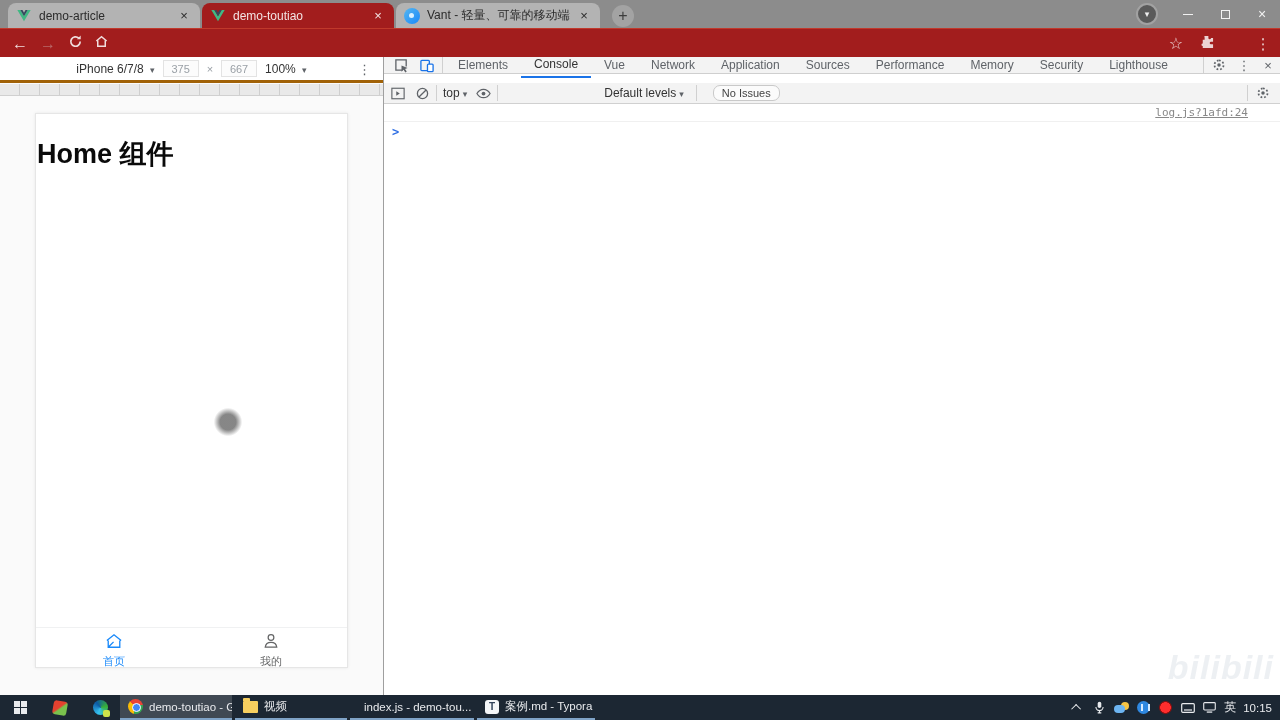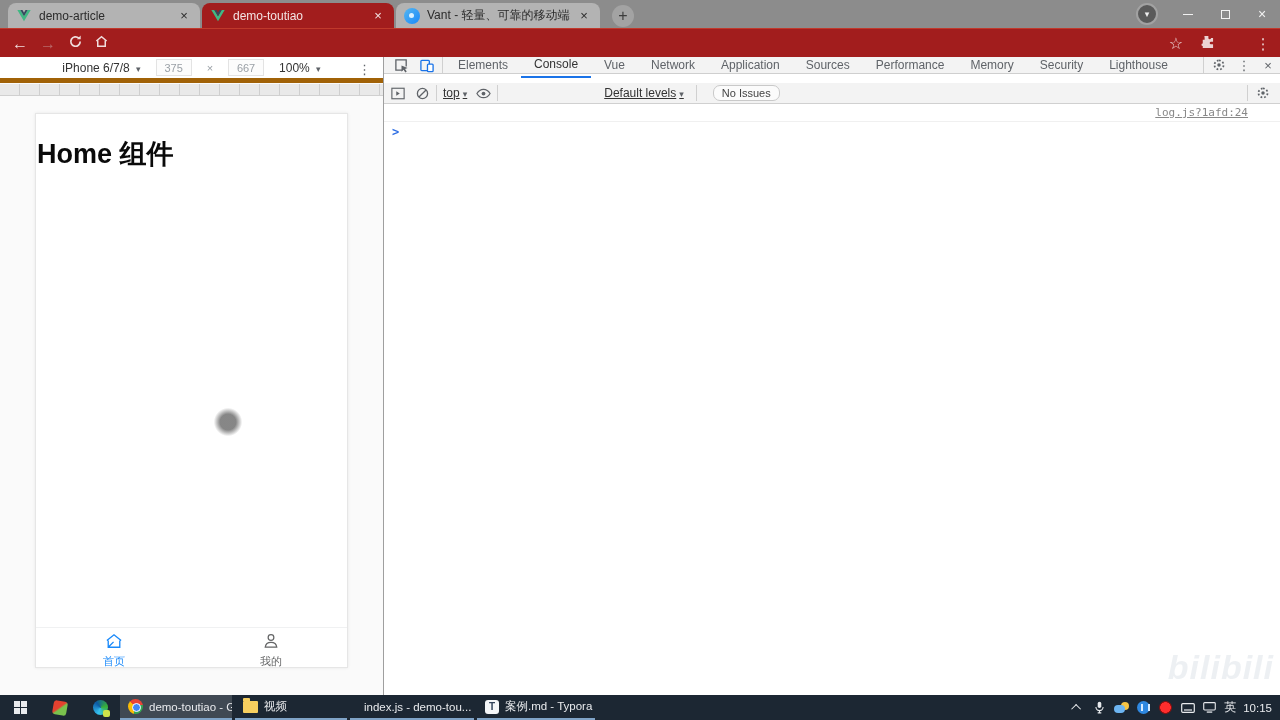--- a/index.html
+++ b/index.html
@@ -25,21 +25,21 @@
   .navic { position:absolute; top:5px; width:20px; height:20px; color:#f0dddd; font-size:15px; text-align:center; line-height:19px; }
   .urlbar { position:absolute; left:100px; top:33px; width:1060px; height:19px; border-radius:10px; background:#8a1515; display:flex; align-items:center; padding:0 10px; }
   .urlbar .host { color:#fbf4f4; font-size:12px; }
   .urlbar .rest { color:#d9a2a2; font-size:12px; }
   .right-ic { position:absolute; top:5px; width:20px; height:20px; color:#ecd3d3; text-align:center; font-size:14px; line-height:19px; }
   .avatar { position:absolute; left:1224px; top:31px; width:22px; height:22px; border-radius:50%; background:radial-gradient(circle at 50% 38%, #8a6e52 0 30%, #33322f 32% 100%); }
   .annot-circle { position:absolute; left:1249px; top:31px; width:25px; height:25px; border:3px solid #3f51c9; border-radius:50%; }
 
   
   .left-pane { position:absolute; left:0; top:57px; width:384px; height:638px; background:#fafafa; border-right:1px solid #9f9f9f; }
-  .dev-toolbar { position:absolute; left:0; top:0; width:100%; height:26px; background:#fff; border-bottom:5px solid #a16207; display:flex; align-items:center; justify-content:center; font-size:12px; color:#333; gap:15px; }
+  .dev-toolbar { position:absolute; left:0; top:0; width:100%; height:26px; background:#fff; border-bottom:3px solid #a16207; display:flex; align-items:center; justify-content:center; font-size:12px; color:#333; gap:8px; }
   .dev-toolbar .dim { width:36px; height:17px; border:1px solid #e3e3e3; background:#fcfcfc; color:#9aa0a6; text-align:center; line-height:16px; font-size:11px; }
   .dev-toolbar .x { color:#9aa0a6; font-size:11px; }
   .dev-kebab { position:absolute; right:12px; top:5px; color:#5f6368; font-size:13px; }
   .ruler { position:absolute; left:0; top:27px; width:100%; height:12px; background:repeating-linear-gradient(90deg,#e9e9e9 0 19px,#cfcfcf 19px 20px); border-bottom:1px solid #d0d0d0; }
   .viewport { position:absolute; left:35px; top:56px; width:313px; height:555px; background:#fff; border:1px solid #e6e6e6; box-shadow:0 0 3px rgba(0,0,0,.08); }
   .vp-heading { margin:22px 0 0 1px; font-size:27px; font-weight:bold; color:#0a0a0a; font-family:"Liberation Sans", sans-serif; }
   .touch-dot { position:absolute; left:178px; top:294px; width:28px; height:28px; background:radial-gradient(circle, rgba(128,128,128,.95) 0 40%, rgba(128,128,128,0) 72%); }
   .tabbar { position:absolute; left:0; bottom:0; width:100%; height:40px; border-top:1px solid #f0f1f2; display:flex; }
   .tabbar-item { position:absolute; width:60px; text-align:center; }
   .tabbar-item .lbl { display:block; font-size:11px; margin-top:1px; }
@@ -51,21 +51,21 @@
   .dt-tabs { position:absolute; left:0; top:0; width:100%; height:17px; background:#f3f3f3; border-bottom:1px solid #cfcfcf; display:flex; align-items:center; }
   .dt-ic { width:26px; height:25px; display:flex; align-items:center; justify-content:center; }
   .dt-sep { width:1px; height:16px; background:#d0d0d0; margin:0 2px; }
   .dt-tab { padding:0 13px; height:25px; line-height:25px; font-size:12px; color:#5f6368; white-space:nowrap; }
   .dt-tab.active { color:#333; border-bottom:2px solid #1a73e8; line-height:23px;text-align:center; }
   .dt-right { margin-left:auto; display:flex; align-items:center; }
   .dt-right .glyph { width:24px; text-align:center; color:#5f6368; font-size:13px; }
 
   .con-toolbar { position:absolute; left:0; top:26px; width:100%; height:21px; background:#f3f3f3; border-bottom:1px solid #d0d0d0; display:flex; align-items:center; font-size:12px; color:#333; }
   .ct-ic { width:24px; display:flex; align-items:center; justify-content:center; }
-  .ct-label { padding:0 4px; white-space:nowrap;text-decoration:underline; }
+  .ct-label { padding:0 4px; white-space:nowrap; }
   .ct-caret { font-size:9px; color:#5f6368; margin-left:3px; }
   .filter-input { border:none; outline:none; background:transparent; font-size:12px; color:#333; width:390px; margin-left:10px; font-family:"Liberation Sans",sans-serif; }
   .filter-input::placeholder { color:#9a9a9a; }
   .no-issues { border:1px solid #c9c9c9; border-radius:7px; padding:1px 8px; font-size:11px; color:#444; background:#fbfbfb; margin-left:14px; }
 
   .console-row { position:absolute; left:0; top:47px; width:100%; height:18px; border-bottom:1px solid #f0f0f0; font-family:"DejaVu Sans Mono", monospace; font-size:11px; color:#303942; display:flex; align-items:center; padding:0 8px 0 15px; }
   .console-row .src { margin-left:auto; color:#888; text-decoration:underline; margin-right:24px; }
   .prompt { position:absolute; left:8px; top:68px; color:#2f6fe4; font-family:"DejaVu Sans Mono", monospace; font-size:12px; font-weight:bold; }
 
   .watermark { position:absolute; right:6px; bottom:8px; font-size:34px; font-weight:bold; color:rgba(175,185,200,0.22); letter-spacing:1px; font-style:italic; }

